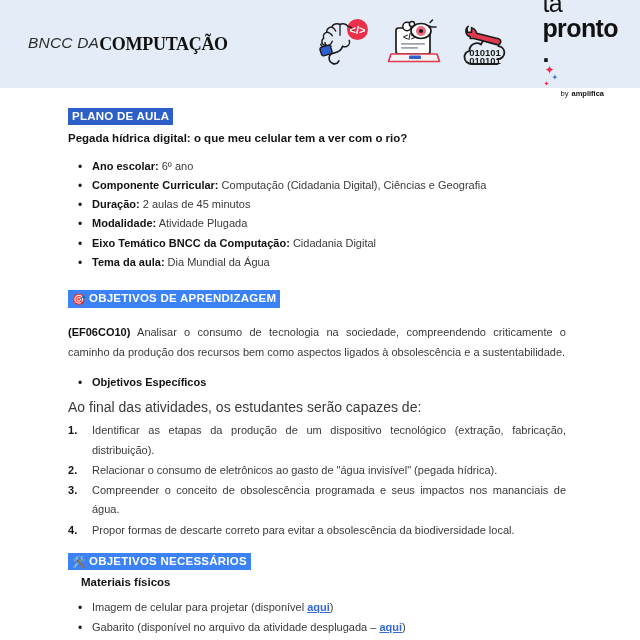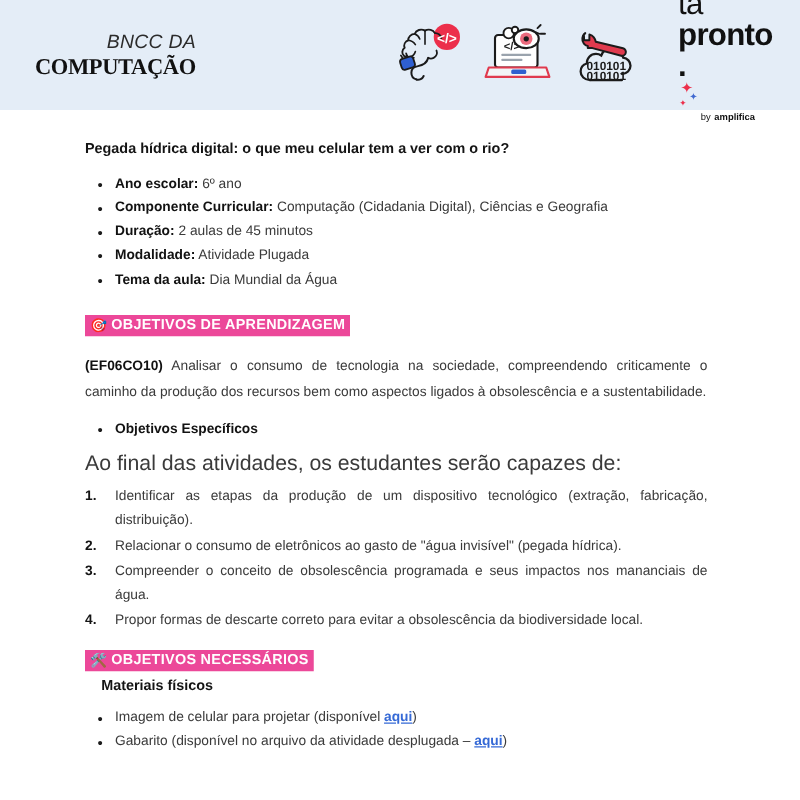--- a/index.html
+++ b/index.html
@@ -21,24 +21,23 @@
     width: 640px;
     height: 88px;
     background: #e4edf7;
     display: flex;
     align-items: center;
     box-sizing: border-box;
     padding: 0 22px 0 28px;
   }
   .brand-bncc {
     display: flex;
-    flex-direction: column;
+    flex-direction: row;
     line-height: 1;
     margin-right: auto;
-    text-align: right;
   }
   .brand-bncc .line1 {
     font-family: "Liberation Sans", sans-serif;
     font-style: italic;
     font-weight: 400;
     font-size: 15.5px;
     letter-spacing: 0.2px;
     color: #2b2b2b;
     margin-bottom: 2px;
   }
@@ -105,21 +104,21 @@
   .hl {
     display: inline-block;
     font-weight: 700;
     font-size: 11.5px;
     letter-spacing: 0.25px;
     color: #ffffff;
     padding: 2px 4px 2px 4px;
     line-height: 1.15;
   }
   .hl.blue { background: #2c5fc7; }
-  .hl.pink { background: #ec4899; }
+  .hl.pink { background: #3b82f6; }
   .hl .emoji {
     font-size: 11px;
     margin-right: 3px;
     vertical-align: -1px;
   }
 
   .subtitle {
     font-weight: 700;
     font-size: 11.5px;
     color: #141414;
@@ -159,21 +158,21 @@
     color: #3a3a3a;
     text-align: justify;
     margin: 14px 0 0 0;
   }
   .para .code {
     font-weight: 700;
     color: #111;
   }
 
   .lead-line {
-    font-size: 17px;
+    font-size: 14px;
     line-height: 1.75;
     color: #3a3a3a;
     margin: 3px 0 0 0;
   }
 
   ol.num-list {
     margin: 2px 0 0 0;
     padding: 0;
     list-style: none;
     counter-reset: objnum;
@@ -281,38 +280,43 @@
     <div class="tp-sub">
       <span class="by">by</span>
       <span>amplifica</span>
     </div>
   </div>
 </div>
 
 <div class="doc">
 
   
+  <div class="hl blue">PLANO DE AULA</div>
   <p class="subtitle">Pegada hídrica digital: o que meu celular tem a ver com o rio?</p>
 
   <ul class="doc-list">
     <li>
       <span class="lbl">Ano escolar:</span>
       <span>6º ano</span>
     </li>
     <li>
       <span class="lbl">Componente Curricular:</span>
       <span>Computação (Cidadania Digital), Ciências e Geografia</span>
     </li>
     <li>
       <span class="lbl">Duração:</span>
       <span>2 aulas de 45 minutos</span>
     </li>
     <li>
       <span class="lbl">Modalidade:</span>
       <span>Atividade Plugada</span>
+    </li>
+    <li>
+      <span class="lbl">Eixo Temático BNCC da Computação:</span>
+      <span>Cidadania Digital</span>
     </li>
     <li>
       <span class="lbl">Tema da aula:</span>
       <span>Dia Mundial da Água</span>
     </li>
   </ul>
 
   <div class="sec-gap"></div>
 
   

